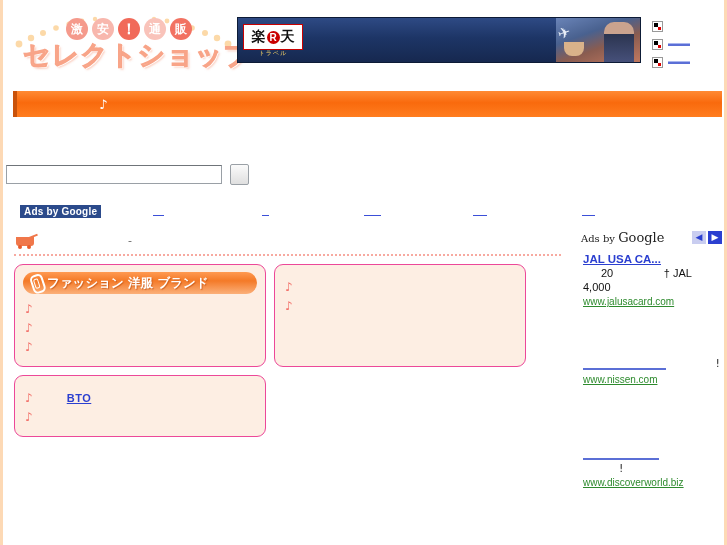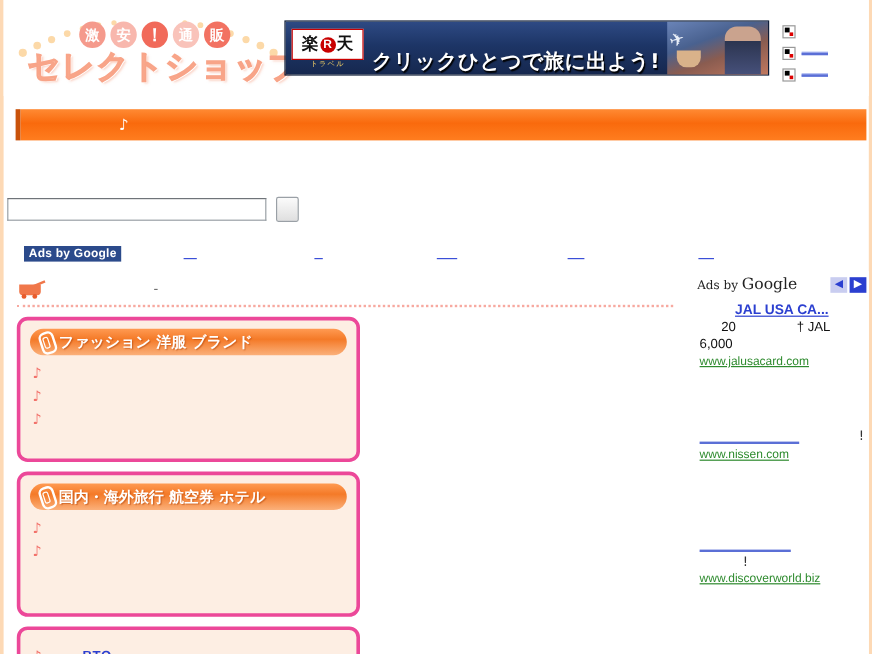--- a/index.html
+++ b/index.html
@@ -341,25 +341,25 @@
     margin: 0 8px 8px 8px;
   }
 
   .cat-grid {
     display: flex;
     flex-wrap: wrap;
     gap: 8px;
     padding: 0 8px;
   }
   .cat-box {
-    width: 286px;
+    width: 252px;
     background: #fdeee3;
-    border: 3px solid #ec4899;
+    border: 1px solid #ec4899;
     border-radius: 9px;
-    padding: 7px 8px 24px 8px;
+    padding: 7px 8px 10px 8px;
   }
   .cat-head {
     height: 22px;
     border-radius: 11px;
     background: linear-gradient(180deg,#ff9a52 0%, #f47a28 40%, #fbb07a 100%);
     display: flex; align-items: center;
     padding-left: 6px;
     gap: 5px;
     overflow: hidden;
   }
@@ -458,21 +458,21 @@
     font-family: "Liberation Sans", sans-serif;
     word-break: break-all;
   }
   .ad-title.blank {
     display: block;
     height: 13px;
     border-bottom: 2px solid #5b6fd6;
     width: 83px;
     margin-bottom: 2px;
   }
-  .ad-title-right { text-align: center; }
+  .ad-title-right { text-align: left; }
   .ad-line {
     font-size: 11px;
     color: #111;
     line-height: 14px;
     font-family: "Liberation Sans", sans-serif;
   }
   .ad-url {
     color: #2e8b2e;
     font-size: 10px;
     text-decoration: underline;
@@ -526,21 +526,20 @@
       <div class="logo-text">セレクトショップ</div>
     </div>
 
     <div class="rakuten-banner">
       <div class="rak-logo">
         <span class="k">楽</span>
         <span class="r">R</span>
         <span class="k">天</span>
       </div>
       <div class="rak-sub">トラベル</div>
-      <div class="rak-line2">クリックひとつで旅に出よう!</div>
       <div class="rak-photo">
         <span class="plane">✈</span>
         <span class="cup"></span>
         <span class="person"></span>
       </div>
     </div>
 
     <div class="brokens">
       <div class="broken-row">
         <span class="broken-ico"></span>
@@ -609,24 +608,20 @@
               <span class="cat-link" style="min-width:58px"></span>
             </div>
             <div class="cat-link-row">
               <span class="note-bullet">♪</span>
               <span class="cat-link" style="min-width:72px"></span>
             </div>
           </div>
         </div>
 
         <div class="cat-box">
-          <div class="cat-head">
-            <span class="clip-icon"></span>
-            <span class="cat-head-text">国内・海外旅行 航空券 ホテル</span>
-          </div>
           <div class="cat-links">
             <div class="cat-link-row">
               <span class="note-bullet">♪</span>
               <span class="cat-link" style="min-width:62px"></span>
             </div>
             <div class="cat-link-row">
               <span class="note-bullet">♪</span>
               <span class="cat-link" style="min-width:50px"></span>
             </div>
             <div class="cat-link-row"></div>
@@ -658,21 +653,21 @@
           <span class="gads-arrow next">▶</span>
         </span>
       </div>
 
       <div class="ad-block">
         <div class="ad-title ad-title-right">JAL USA CA...</div>
         <div class="ad-body-row">
           <span class="ad-line" style="padding-left:18px">20</span>
           <span class="ad-line" style="padding-right:28px">† JAL</span>
         </div>
-        <div class="ad-line">6,000</div>
+        <div class="ad-line">4,000</div>
         <a class="ad-url">www.jalusacard.com</a>
       </div>
 
       <div class="ad-block">
         <div class="spacer-lines"></div>
         <div class="ad-body-row">
           <span class="ad-title blank"></span>
           <span class="ad-bang">!</span>
         </div>
         <a class="ad-url">www.nissen.com</a>

